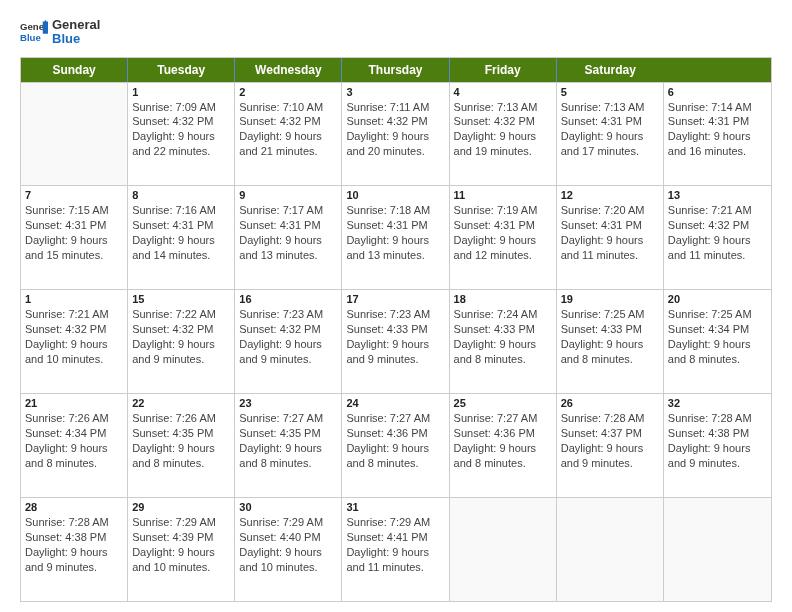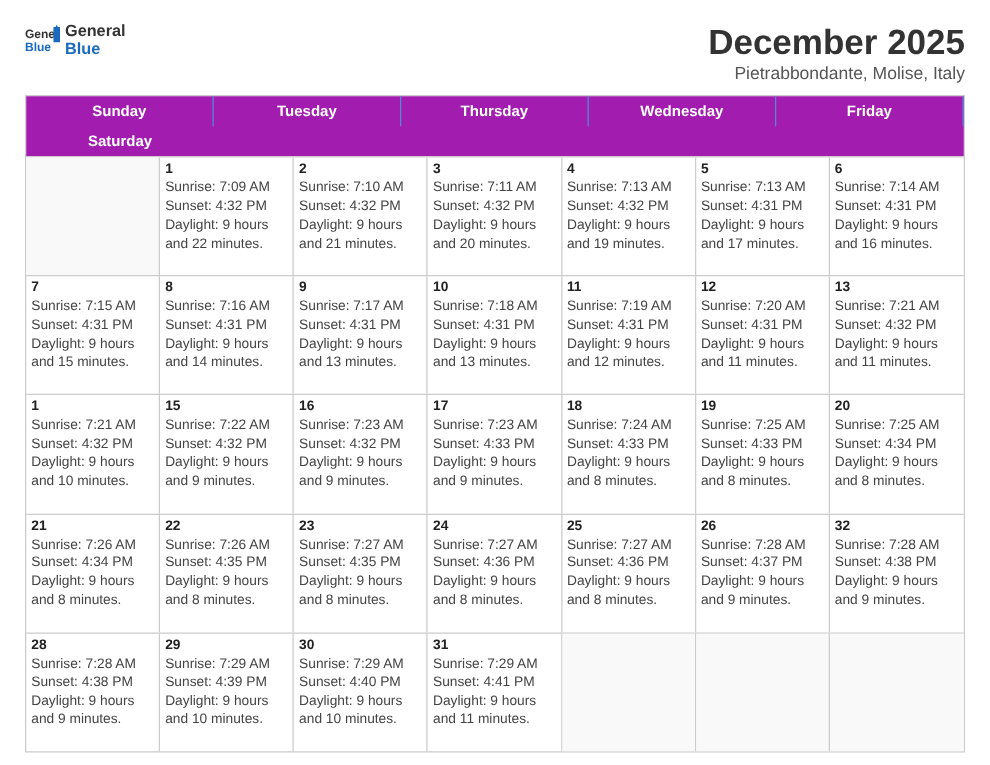--- a/index.html
+++ b/index.html
@@ -54,22 +54,22 @@
       color: #555;
     }
     .calendar {
       flex: 1;
       display: flex;
       flex-direction: column;
       border: 1px solid #ccc;
     }
     .cal-header-row {
       display: grid;
-      grid-template-columns: repeat(5, 1fr);
-      background: #a21caf;
+      grid-template-columns: repeat(7, 1fr);
+      background: #4d7c0f;
     }
     .cal-header-cell {
       color: #fff;
       font-size: 12px;
       font-weight: bold;
       text-align: center;
       padding: 5px 2px;
       border-right: 1px solid #5588d4;
     }
     .cal-header-cell:last-child { border-right: none; }
@@ -116,32 +116,28 @@
         <text x="0" y="14" font-size="11" font-weight="bold" fill="#333" font-family="Arial">General</text>
         <text x="0" y="26" font-size="11" font-weight="bold" fill="#1a6bbf" font-family="Arial">Blue</text>
         <polygon points="26,4 32,4 32,18 26,18" fill="#1a6bbf"></polygon>
         <polygon points="29,2 32,8 26,8" fill="#1a6bbf"></polygon>
       </svg>
       <div class="logo-text">
         <span class="logo-general">General</span>
         <span class="logo-blue">Blue</span>
       </div>
     </div>
-    <div class="title-block">
-      <h1>December 2025</h1>
-      <div class="subtitle">Pietrabbondante, Molise, Italy</div>
-    </div>
   </div>
 
   <div class="calendar">
     <div class="cal-header-row">
     <div class="cal-header-cell">Sunday</div>
         <div class="cal-header-cell">Tuesday</div>
+        <div class="cal-header-cell">Wednesday</div>
         <div class="cal-header-cell">Thursday</div>
-        <div class="cal-header-cell">Wednesday</div>
         <div class="cal-header-cell">Friday</div>
         <div class="cal-header-cell">Saturday</div>
       </div>
     <div class="cal-body">
     <div class="cal-week">
           <div class="cal-cell empty"></div>
           <div class="cal-cell">
             <div class="day-num">1</div>
             <div class="day-info">Sunrise: 7:09 AM<br>Sunset: 4:32 PM<br>Daylight: 9 hours and 22 minutes.</div>
           </div>

